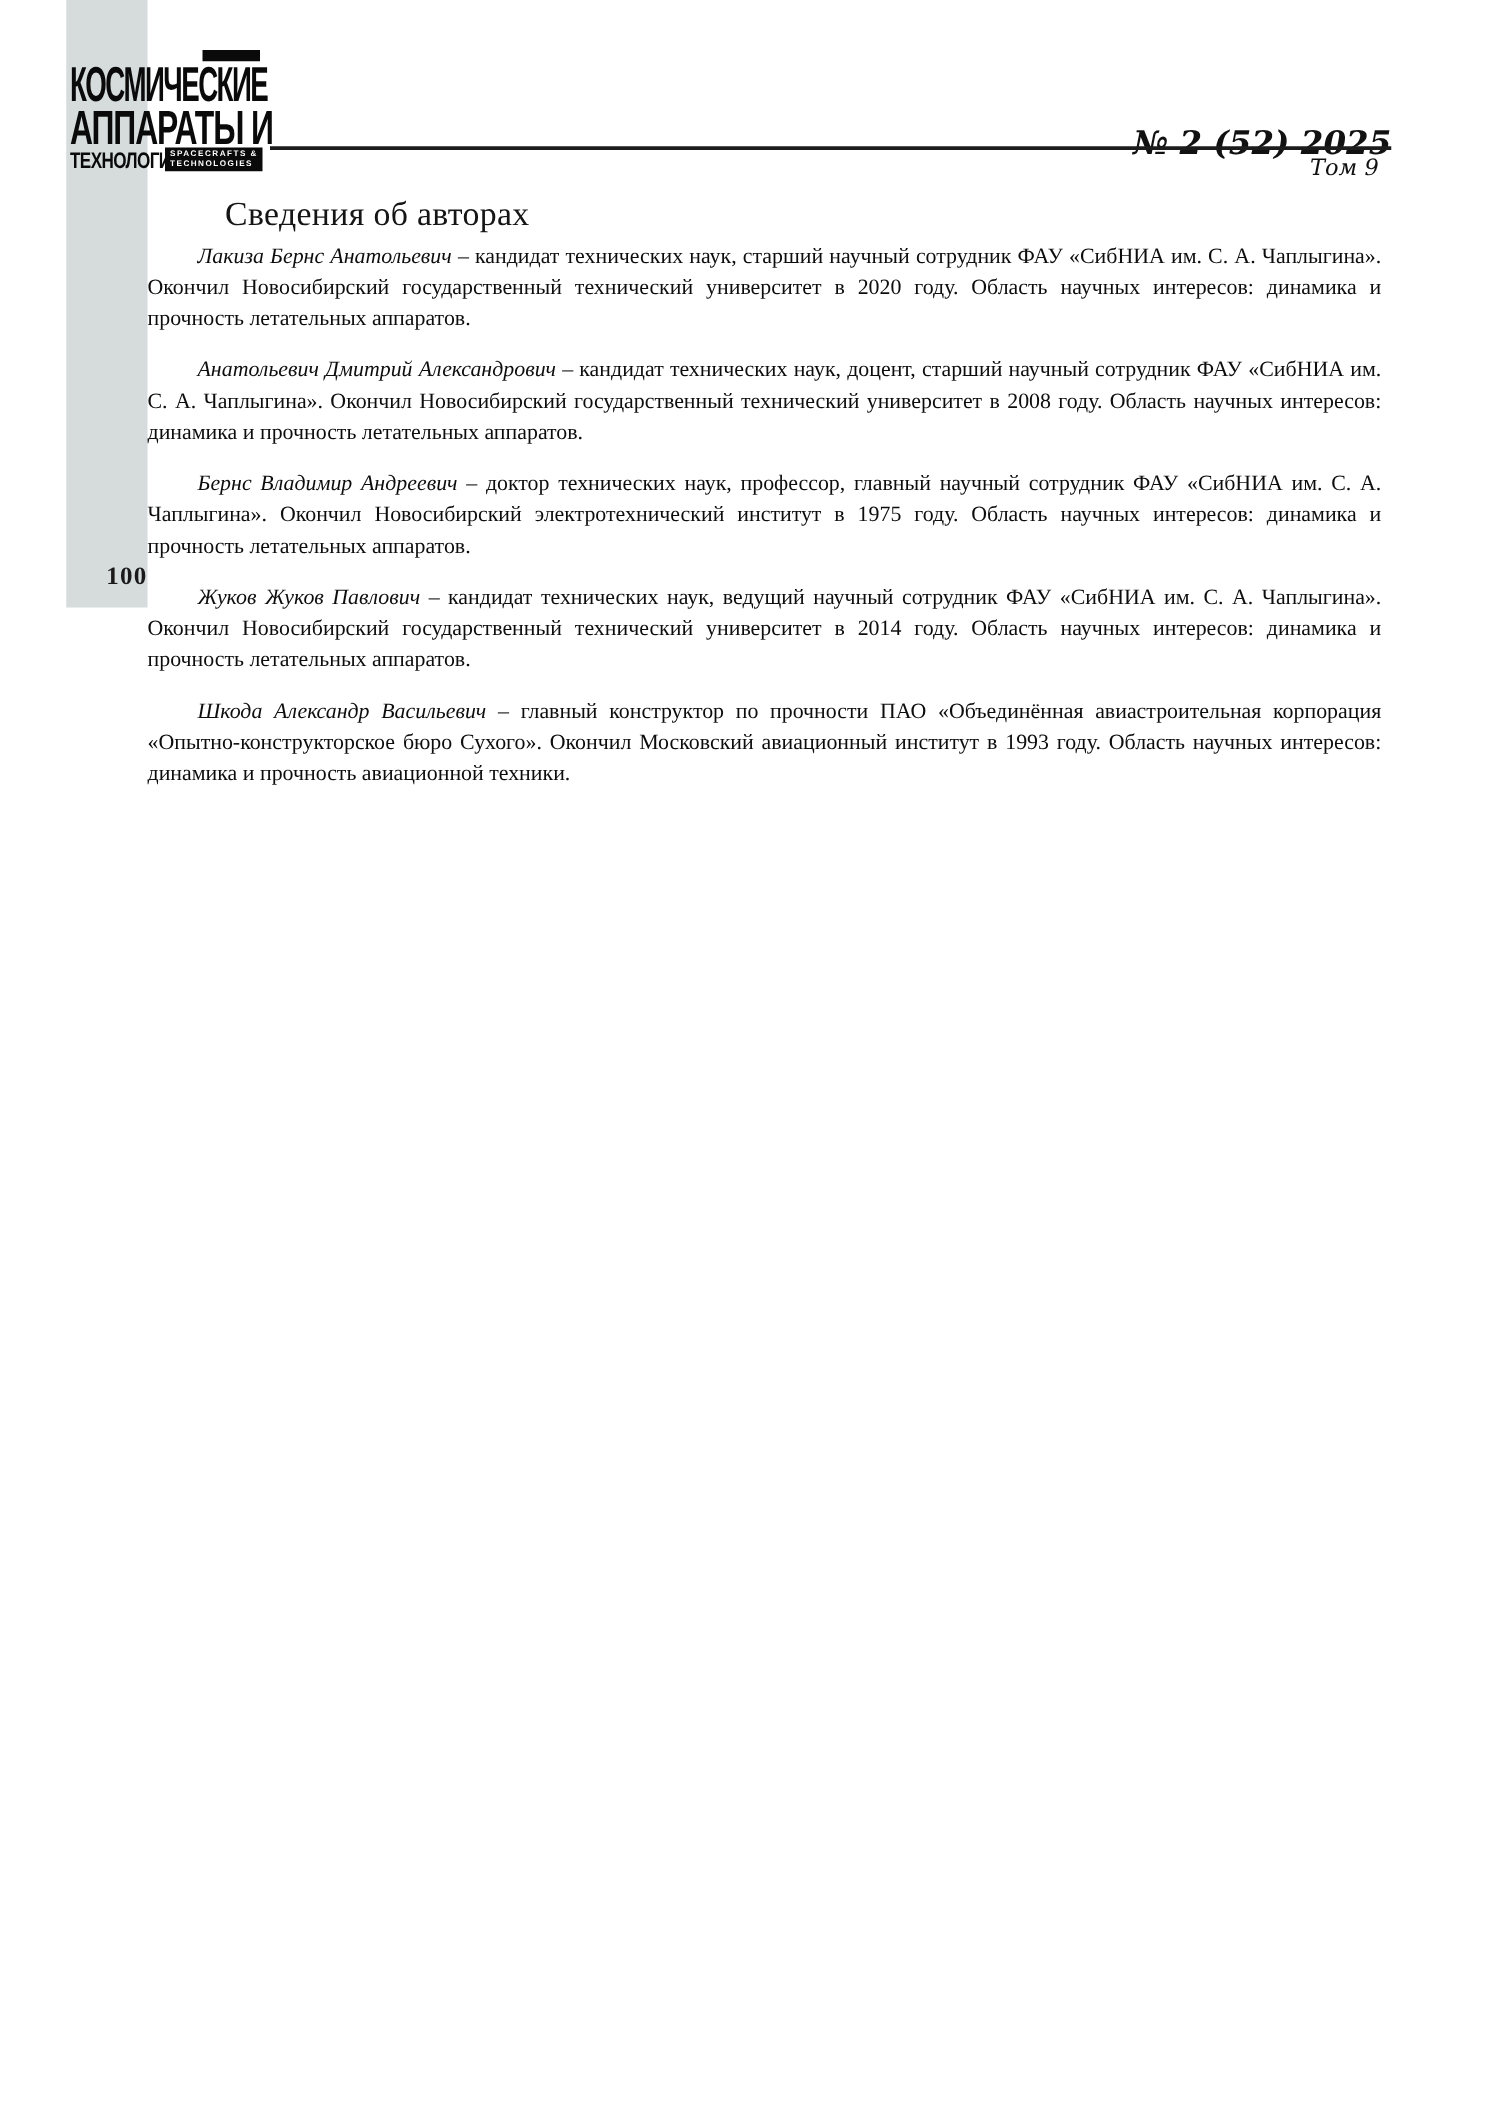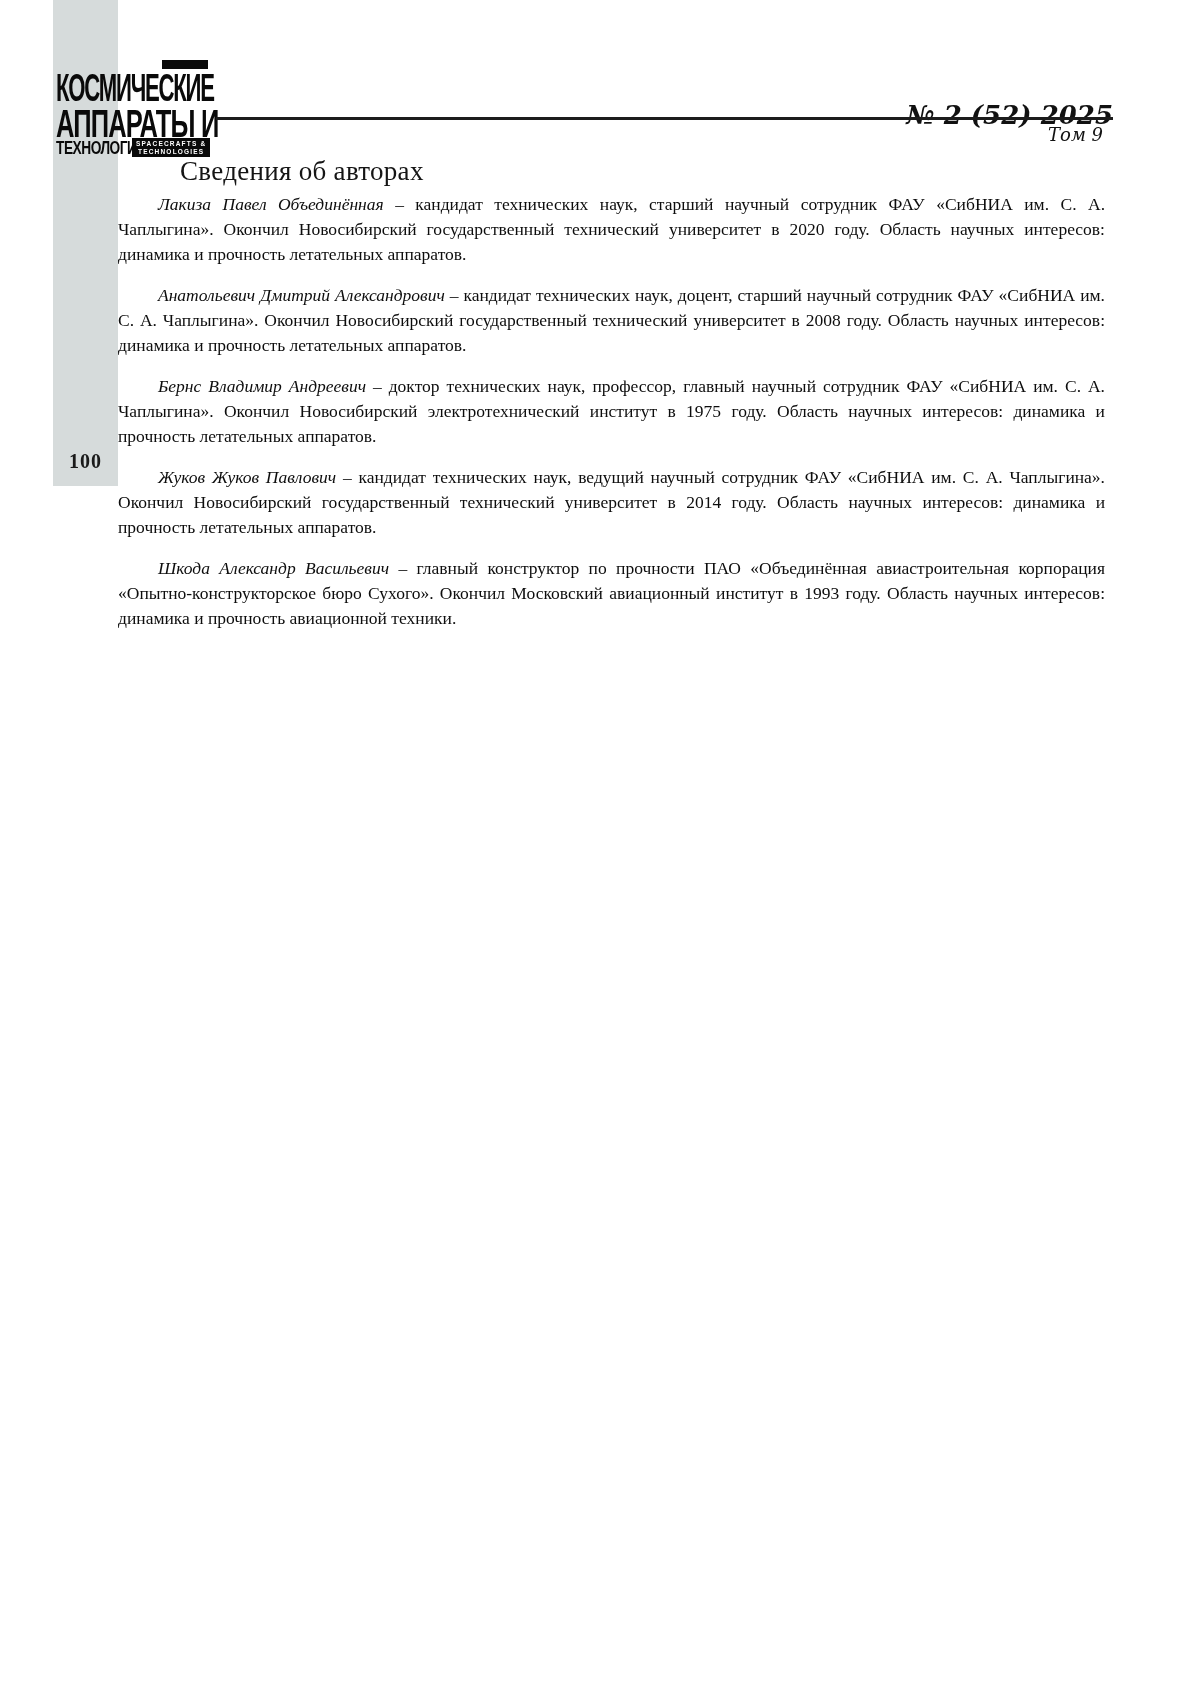--- a/index.html
+++ b/index.html
@@ -10,42 +10,42 @@
     font-family:"Liberation Serif", serif;
     color:#000;
     overflow:hidden;
   }
   
   .gray-bar {
     position:absolute; left:53px; top:0; width:65px; height:486px;
     background:#d6dbdb;
   }
   
-  .logo { position:absolute; left:56px; top:60px; width:180px; height:98px;text-align:center; }
+  .logo { position:absolute; left:56px; top:40px; width:180px; height:98px; }
   .logo-mark { position:absolute; left:106px; top:0; width:46px; height:9px; background:#0a0a0a; }
   .logo-l1, .logo-l2, .logo-l3 {
     position:absolute; left:0; white-space:nowrap;
     font-family:"Liberation Sans", sans-serif; font-weight:700; color:#0a0a0a;
     line-height:1; transform-origin:0 0;
   }
   .logo-l1 { top:9px;  font-size:27px; letter-spacing:-1.5px; transform:scale(0.82,1.45); }
   .logo-l2 { top:45px; font-size:29px; letter-spacing:-1px;   transform:scale(0.88,1.32); }
   .logo-l3 { top:79px; font-size:14px; letter-spacing:-0.5px; transform:scale(0.98,1.28); }
   .logo-en {
     position:absolute; left:76px; top:78px;
     background:#0a0a0a; color:#fff;
     font-family:"Liberation Sans", sans-serif; font-weight:700;
     font-size:6.5px; line-height:7.5px; letter-spacing:1.2px;
     padding:2px 4px; white-space:nowrap;
   }
   .logo-en span { display:block; }
   
   .page-number {
     position:absolute; left:53px; top:450px; width:65px;
-    text-align:center; font-weight:700; font-size:20px; letter-spacing:1px;
+    text-align:right; font-weight:700; font-size:20px; letter-spacing:1px;
     color:#1a1a1a;
   }
   
   .header-rule {
     position:absolute; left:216px; top:117px; width:897px; height:3px;
     background:#1c1c1c;
   }
   .issue {
     position:absolute; right:87px; top:78px;
     font-family:"DejaVu Serif", serif; font-style:italic; font-weight:600;
@@ -90,20 +90,20 @@
 
   <div class="page-number">100</div>
 
   <div class="issue">№ 2 (52) 2025</div>
   <div class="header-rule"></div>
   <div class="volume">Том 9</div>
 
   <div class="section-title">Сведения об авторах</div>
 
   <div class="content">
-    <p><span class="author-name">Лакиза Павел Объединённая</span><span> – кандидат технических наук, старший научный сотрудник ФАУ «СибНИА им. С. А. Чаплыгина». Окончил Новосибирский государственный технический университет в 2020 году. Область научных интересов: динамика и прочность летательных аппаратов.</span></p>
+    <p><span class="author-name">Лакиза Бернс Анатольевич</span><span> – кандидат технических наук, старший научный сотрудник ФАУ «СибНИА им. С. А. Чаплыгина». Окончил Новосибирский государственный технический университет в 2020 году. Область научных интересов: динамика и прочность летательных аппаратов.</span></p>
     <p><span class="author-name">Анатольевич Дмитрий Александрович</span><span> – кандидат технических наук, доцент, старший научный сотрудник ФАУ «СибНИА им. С. А. Чаплыгина». Окончил Новосибирский государственный технический университет в 2008 году. Область научных интересов: динамика и прочность летательных аппаратов.</span></p>
     <p><span class="author-name">Бернс Владимир Андреевич</span><span> – доктор технических наук, профессор, главный научный сотрудник ФАУ «СибНИА им. С. А. Чаплыгина». Окончил Новосибирский электротехнический институт в 1975 году. Область научных интересов: динамика и прочность летательных аппаратов.</span></p>
     <p><span class="author-name">Жуков Жуков Павлович</span><span> – кандидат технических наук, ведущий научный сотрудник ФАУ «СибНИА им. С. А. Чаплыгина». Окончил Новосибирский государственный технический университет в 2014 году. Область научных интересов: динамика и прочность летательных аппаратов.</span></p>
     <p><span class="author-name">Шкода Александр Васильевич</span><span> – главный конструктор по прочности ПАО «Объединённая авиастроительная корпорация «Опытно-конструкторское бюро Сухого». Окончил Московский авиационный институт в 1993 году. Область научных интересов: динамика и прочность авиационной техники.</span></p>
   </div>
 
 </div>
 
 </body></html>

